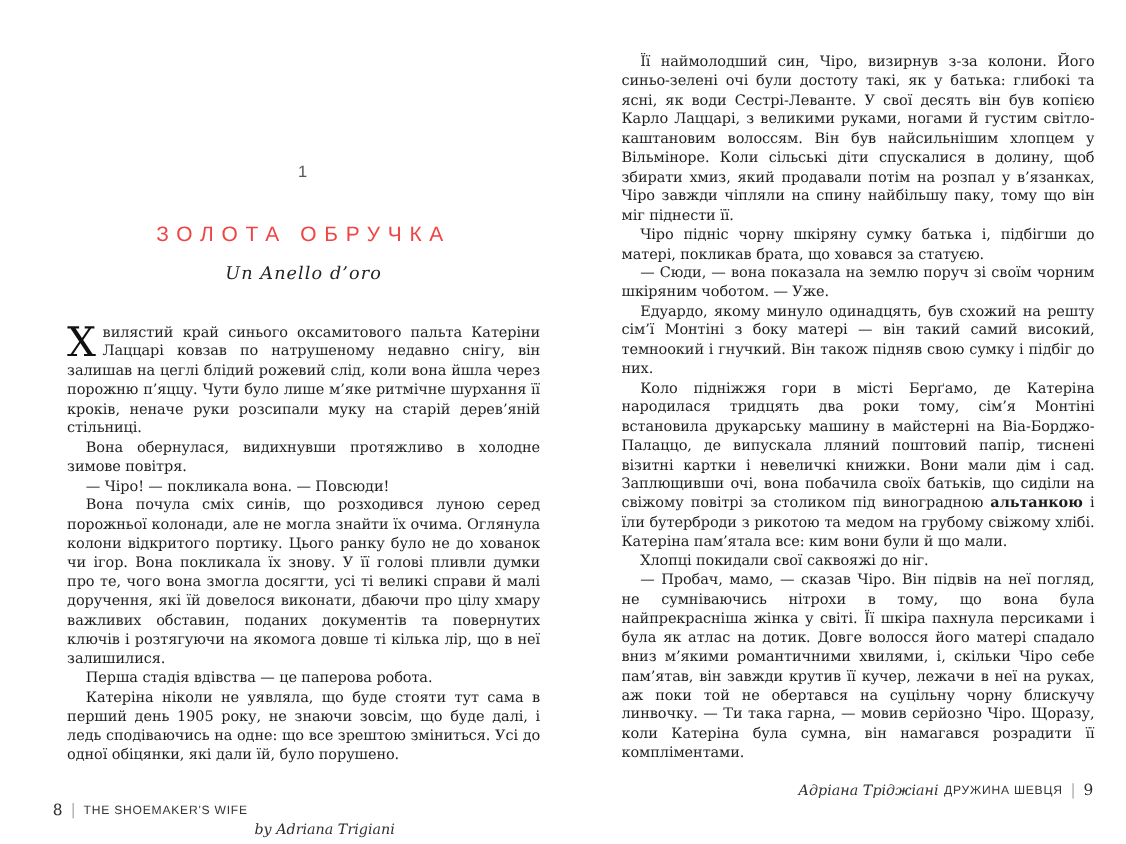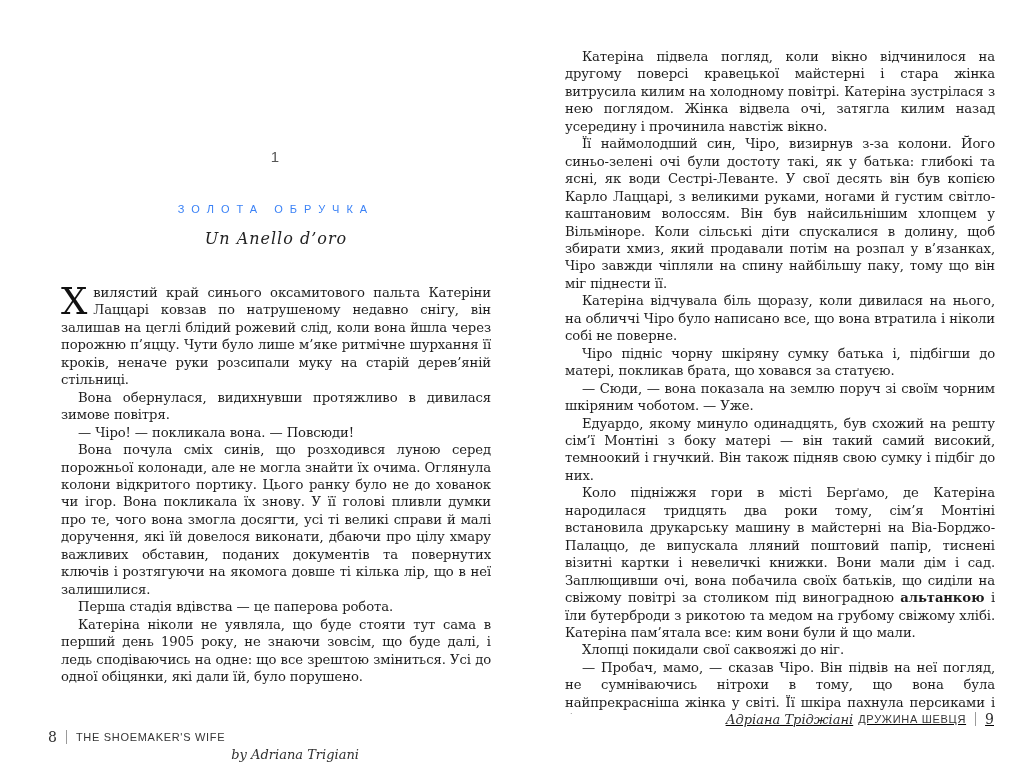--- a/index.html
+++ b/index.html
@@ -34,23 +34,23 @@
     font-family: "Liberation Sans", sans-serif;
     font-weight: 300;
     font-size: 15px;
     color: #555555;
     letter-spacing: 2px;
   }
   .chapter-title {
     margin-top: 38px;
     font-family: "Liberation Sans", sans-serif;
     font-weight: 300;
-    font-size: 11px;
+    font-size: 19px;
     letter-spacing: 7px;
-    color: #3b82f6;
+    color: #ef4444;
     white-space: nowrap;
   }
   .chapter-subtitle {
     margin-top: 14px;
     font-family: "DejaVu Serif", serif;
     font-style: italic;
     font-size: 16px;
     color: #222222;
     letter-spacing: 1px;
     text-align: center;
@@ -84,21 +84,21 @@
 
   
   .footer {
     position: absolute;
     top: 711px;
     display: flex;
     align-items: center;
     white-space: nowrap;
   }
   .footer-left  { left: 48px; }
-  .footer-right { right: 30px; text-decoration: underline; }
+  .footer-right { right: 30px; }
   .folio {
     font-family: "DejaVu Serif", serif;
     font-size: 14px;
     color: #2e2e2e;
   }
   .footer-divider {
     width: 1px;
     height: 14px;
     background: #9a9a9a;
     margin: 0 9px;
@@ -131,33 +131,31 @@
 <div class="spread">
 
   <div class="page page-left">
     <div class="chapter-head">
       <div class="chapter-number">1</div>
       <div class="chapter-title">ЗОЛОТА ОБРУЧКА</div>
       <div class="chapter-subtitle">Un Anello d’oro</div>
     </div>
     <div class="body-text">
       <p class="no-indent"><span class="drop-cap">Х</span><span>вилястий край синього оксамитового пальта Катеріни Лаццарі ковзав по натрушеному недавно снігу, він залишав на цеглі блідий рожевий слід, коли вона йшла через порожню п’яццу. Чути було лише м’яке ритмічне шурхання її кроків, неначе руки розсипали муку на старій дерев’яній стільниці.</span></p>
-      <p>Вона обернулася, видихнувши протяжливо в дивилася зимове повітря.</p>
+      <p>Вона обернулася, видихнувши протяжливо в холодне зимове повітря.</p>
       <p>— Чіро! — покликала вона. — Повсюди!</p>
       <p>Вона почула сміх синів, що розходився луною серед порожньої колонади, але не могла знайти їх очима. Оглянула колони відкритого портику. Цього ранку було не до хованок чи ігор. Вона покликала їх знову. У її голові пливли думки про те, чого вона змогла досягти, усі ті великі справи й малі доручення, які їй довелося виконати, дбаючи про цілу хмару важливих обставин, поданих документів та повернутих ключів і розтягуючи на якомога довше ті кілька лір, що в неї залишилися.</p>
       <p>Перша стадія вдівства — це паперова робота.</p>
       <p>Катеріна ніколи не уявляла, що буде стояти тут сама в перший день 1905 року, не знаючи зовсім, що буде далі, і ледь сподіваючись на одне: що все зрештою зміниться. Усі до одної обіцянки, які дали їй, було порушено.</p>
     </div>
   </div>
 
   <div class="page page-right">
     <div class="body-text">
-      <p>Катеріна підвела погляд, коли вікно відчинилося на другому поверсі кравецької майстерні і стара жінка витрусила килим на холодному повітрі. Катеріна зустрілася з нею поглядом. Жінка відвела очі, затягла килим назад усередину і прочинила навстіж вікно.</p>
       <p>Її наймолодший син, Чіро, визирнув з-за колони. Його синьо-зелені очі були достоту такі, як у батька: глибокі та ясні, як води Сестрі-Леванте. У свої десять він був копією Карло Лаццарі, з великими руками, ногами й густим світло-каштановим волоссям. Він був найсильнішим хлопцем у Вільміноре. Коли сільські діти спускалися в долину, щоб збирати хмиз, який продавали потім на розпал у в’язанках, Чіро завжди чіпляли на спину найбільшу паку, тому що він міг піднести її.</p>
-      <p>Катеріна відчувала біль щоразу, коли дивилася на нього, на обличчі Чіро було написано все, що вона втратила і ніколи собі не поверне.</p>
       <p>Чіро підніс чорну шкіряну сумку батька і, підбігши до матері, покликав брата, що ховався за статуєю.</p>
       <p>— Сюди, — вона показала на землю поруч зі своїм чорним шкіряним чоботом. — Уже.</p>
       <p>Едуардо, якому минуло одинадцять, був схожий на решту сім’ї Монтіні з боку матері — він такий самий високий, темноокий і гнучкий. Він також підняв свою сумку і підбіг до них.</p>
       <p><span>Коло підніжжя гори в місті Берґамо, де Катеріна народилася тридцять два роки тому, сім’я Монтіні встановила друкарську машину в майстерні на Віа-Борджо-Палаццо, де випускала лляний поштовий папір, тиснені візитні картки і невеличкі книжки. Вони мали дім і сад. Заплющивши очі, вона побачила своїх батьків, що сиділи на свіжому повітрі за столиком під виноградною </span><span class="term-bold">альтанкою</span><span> і їли бутерброди з рикотою та медом на грубому свіжому хлібі. Катеріна пам’ятала все: ким вони були й що мали.</span></p>
       <p>Хлопці покидали свої саквояжі до ніг.</p>
       <p>— Пробач, мамо, — сказав Чіро. Він підвів на неї погляд, не сумніваючись нітрохи в тому, що вона була найпрекрасніша жінка у світі. Її шкіра пахнула персиками і була як атлас на дотик. Довге волосся його матері спадало вниз м’якими романтичними хвилями, і, скільки Чіро себе пам’ятав, він завжди крутив її кучер, лежачи в неї на руках, аж поки той не обертався на суцільну чорну блискучу линвочку. — Ти така гарна, — мовив серйозно Чіро. Щоразу, коли Катеріна була сумна, він намагався розрадити її компліментами.</p>
 
     </div>
   </div>
 

